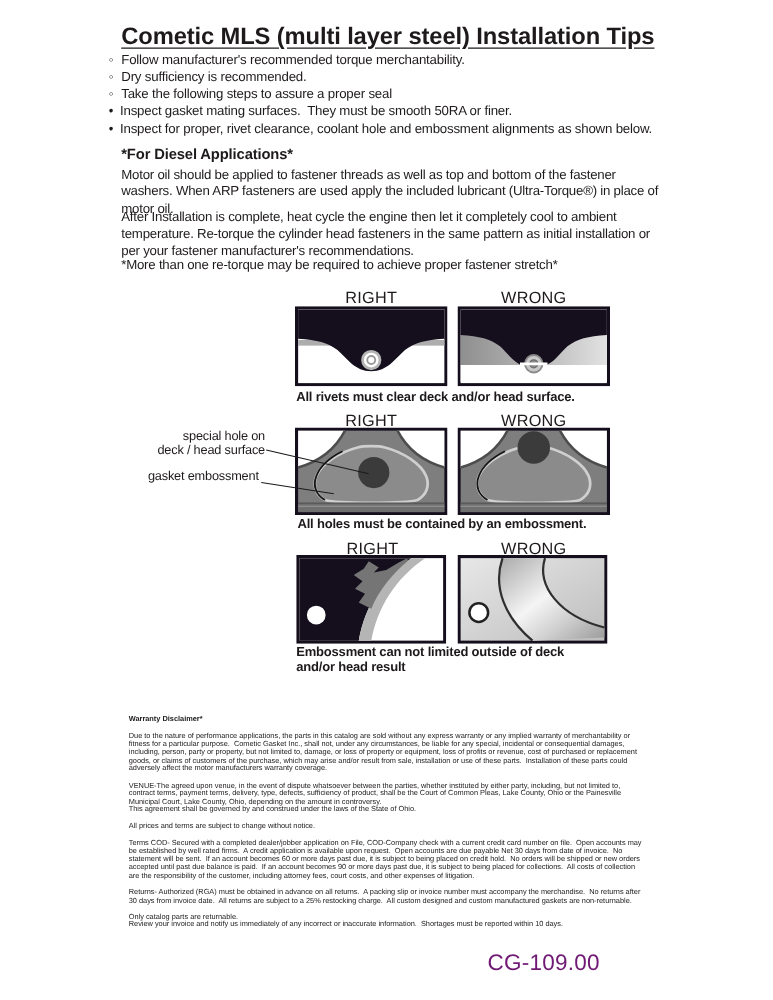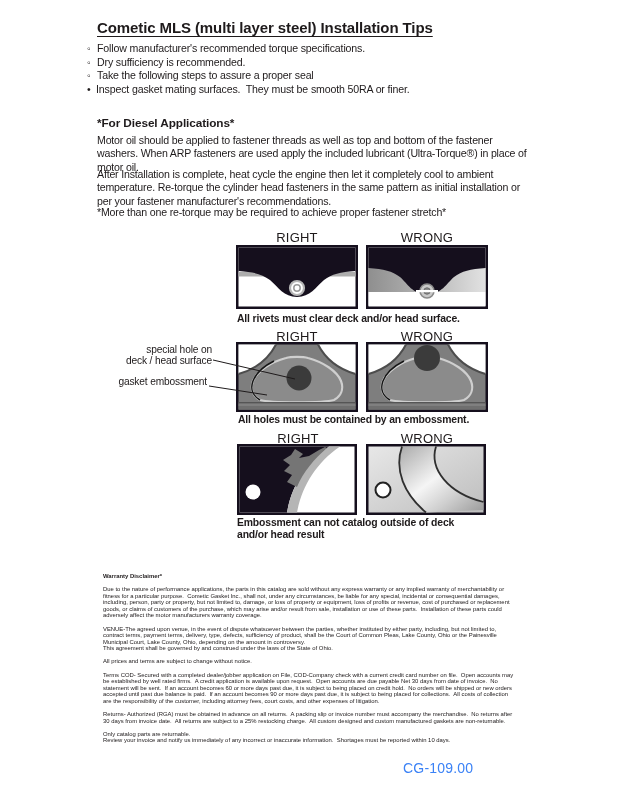--- a/index.html
+++ b/index.html
@@ -2,21 +2,21 @@
 <html><head>
 <meta charset="utf-8">
 <style>
   html,body { margin:0; padding:0; background:#ffffff; }
   .page {
     position:relative; width:618px; height:800px; background:#ffffff;
     font-family:"Liberation Sans", sans-serif; color:#1e1a1b; overflow:hidden;
   }
   .abs { position:absolute; }
 
-  #title { left:97px; top:19px; font-size:15px; font-weight:700;
+  #title { left:97px; top:19px; font-size:19px; font-weight:700;
            text-decoration:underline; text-underline-offset:2.5px; letter-spacing:-0.1px; }
 
   #tips { left:87px; top:42px; font-size:10.6px; line-height:13.7px; letter-spacing:-0.15px; }
   .tip-row { white-space:pre-wrap; }
   .tip-row .marker { display:inline-block; width:10px; }
   .tip-row.sub { }
   .tip-row.sub .marker { width:9px; }
 
   #diesel-heading { left:97px; top:116px; font-size:11.8px; font-weight:700; letter-spacing:-0.1px; }
   .body-para { left:97px; width:434px; font-size:10.6px; line-height:13.4px; letter-spacing:-0.18px; }
@@ -43,34 +43,35 @@
   #coolant-lab1 { left:100px; top:344px; }
   #coolant-lab2 { left:100px; top:355px; }
   #emboss-lab   { left:95px;  top:376px; }
   #leaders { left:205px; top:350px; }
 
   #legal { left:103px; top:573px; width:414px; font-size:5.9px; line-height:6.6px; color:#242021; }
   #legal p { margin:0 0 6.5px 0; white-space:pre-wrap; }
   #legal p.tight { margin-bottom:0; }
   #legal .lheading { font-weight:700; }
 
-  #docnum { left:403px; top:760px; font-size:14px; letter-spacing:0.2px; color:#3b82f6; }
+  #docnum { left:390px; top:760px; font-size:18px; letter-spacing:0.2px; color:#701a75; }
 </style>
 </head>
 <body>
 
 <div class="page">
 
   <div class="abs" id="title">Cometic MLS (multi layer steel) Installation Tips</div>
 
   <div class="abs" id="tips">
-    <div class="tip-row"><span class="marker">◦</span><span>Follow manufacturer's recommended torque specifications.</span></div>
+    <div class="tip-row"><span class="marker">◦</span><span>Follow manufacturer's recommended torque merchantability.</span></div>
     <div class="tip-row"><span class="marker">◦</span><span>Dry sufficiency is recommended.</span></div>
     <div class="tip-row"><span class="marker">◦</span><span>Take the following steps to assure a proper seal</span></div>
     <div class="tip-row sub"><span class="marker">•</span><span>Inspect gasket mating surfaces.  They must be smooth 50RA or finer.</span></div>
+    <div class="tip-row sub"><span class="marker">•</span><span>Inspect for proper, rivet clearance, coolant hole and embossment alignments as shown below.</span></div>
   </div>
 
   <div class="abs" id="diesel-heading">*For Diesel Applications*</div>
   <div class="abs body-para" id="para2">After Installation is complete, heat cycle the engine then let it completely cool to ambient temperature. Re-torque the cylinder head fasteners in the same pattern as initial installation or per your fastener manufacturer's recommendations.</div>
   <div class="abs body-para" id="para1">Motor oil should be applied to fastener threads as well as top and bottom of the fastener washers. When ARP fasteners are used apply the included lubricant (Ultra-Torque®) in place of motor oil.</div>
   <div class="abs body-para" id="note">*More than one re-torque may be required to achieve proper fastener stretch*</div>
 
   <div class="abs dlab" id="s1-right-lab">RIGHT</div>
   <div class="abs dlab" id="s1-wrong-lab">WRONG</div>
 
@@ -167,21 +168,21 @@
           <stop offset="1" stop-color="#9a9a9a"></stop>
       </linearGradient>
     </defs>
     <rect x="1.25" y="1.25" width="117.5" height="68.5" fill="url(#g3bg)" stroke="#150f1d" stroke-width="2.5"></rect>
     <path d="M36,2.5 L70,2.5 C63,25 82,49 117.5,58 L117.5,66 L60,68.5 C38,50 28,26 36,2.5 Z" fill="url(#g3band)"></path>
     <path d="M36,2.5 C28,26 38,50 60,68.5" stroke="#2f2f2f" stroke-width="1.8" fill="none"></path>
     <path d="M70,2.5 C63,25 82,49 117.5,58" stroke="#2f2f2f" stroke-width="1.8" fill="none"></path>
     <circle cx="17" cy="46" r="7.5" fill="#ffffff" stroke="#222222" stroke-width="2"></circle>
   </svg>
 
-  <div class="abs cap" id="cap3a">Embossment can not catalog outside of deck</div>
+  <div class="abs cap" id="cap3a">Embossment can not limited outside of deck</div>
   <div class="abs cap" id="cap3b">and/or head result</div>
 
   <div class="abs" id="legal">
     <p class="lheading">Warranty Disclaimer*</p>
     <p>Due to the nature of performance applications, the parts in this catalog are sold without any express warranty or any implied warranty of merchantability or fitness for a particular purpose.  Cometic Gasket Inc., shall not, under any circumstances, be liable for any special, incidental or consequential damages, including, person, party or property, but not limited to, damage, or loss of property or equipment, loss of profits or revenue, cost of purchased or replacement goods, or claims of customers of the purchase, which may arise and/or result from sale, installation or use of these parts.  Installation of these parts could adversely affect the motor manufacturers warranty coverage.</p>
     <p class="tight">VENUE-The agreed upon venue, in the event of dispute whatsoever between the parties, whether instituted by either party, including, but not limited to, contract terms, payment terms, delivery, type, defects, sufficiency of product, shall be the Court of Common Pleas, Lake County, Ohio or the Painesville Municipal Court, Lake County, Ohio, depending on the amount in controversy.</p>
     <p>This agreement shall be governed by and construed under the laws of the State of Ohio.</p>
     <p>All prices and terms are subject to change without notice.</p>
     <p>Terms COD- Secured with a completed dealer/jobber application on File, COD-Company check with a current credit card number on file.  Open accounts may be established by well rated firms.  A credit application is available upon request.  Open accounts are due payable Net 30 days from date of invoice.  No statement will be sent.  If an account becomes 60 or more days past due, it is subject to being placed on credit hold.  No orders will be shipped or new orders accepted until past due balance is paid.  If an account becomes 90 or more days past due, it is subject to being placed for collections.  All costs of collection are the responsibility of the customer, including attorney fees, court costs, and other expenses of litigation.</p>
     <p>Returns- Authorized (RGA) must be obtained in advance on all returns.  A packing slip or invoice number must accompany the merchandise.  No returns after 30 days from invoice date.  All returns are subject to a 25% restocking charge.  All custom designed and custom manufactured gaskets are non-returnable.</p>

